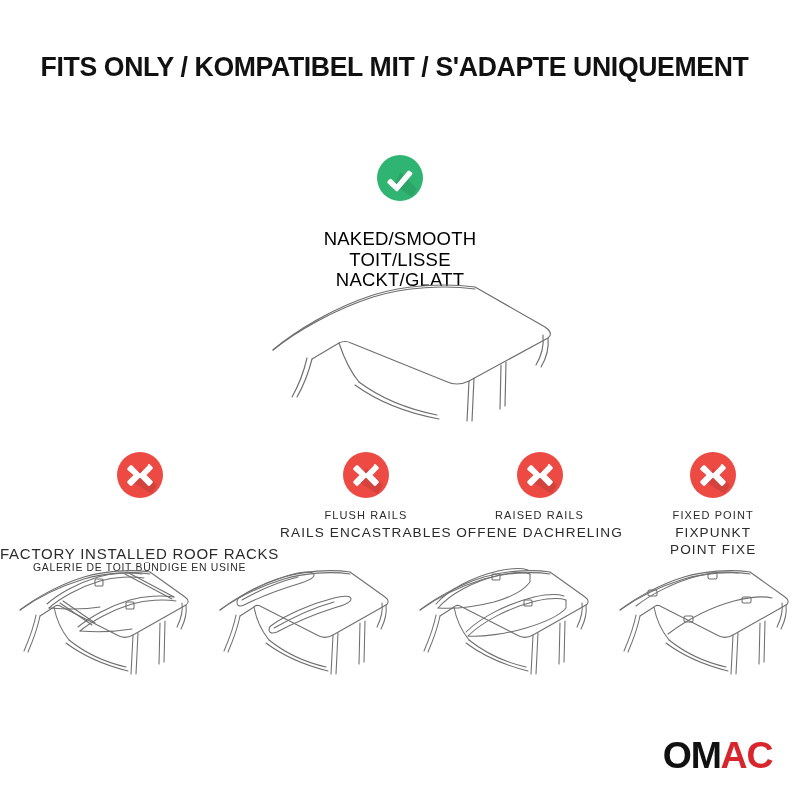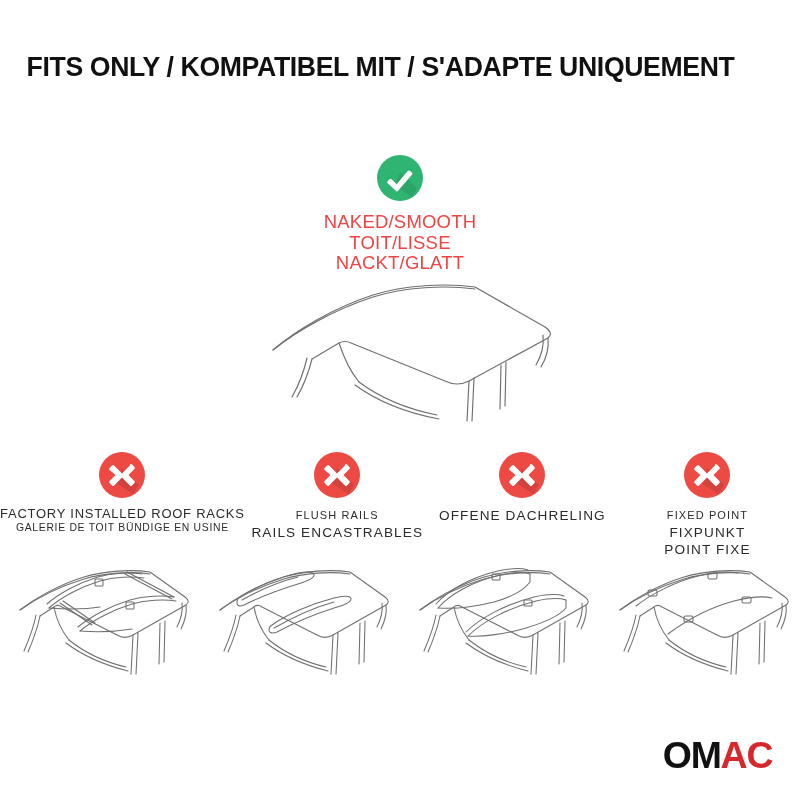--- a/index.html
+++ b/index.html
@@ -14,21 +14,21 @@
     overflow: hidden;
     font-family: "Liberation Sans", sans-serif;
     color: #1a1a1a;
     -webkit-font-smoothing: antialiased;
   }
 
   
   #title-bar {
     position: absolute;
     top: 50px;
-    left: 2px;
+    left: 16px;
     width: 716px;
     text-align: left;
   }
   #title-text {
     display: inline-block;
     font-family: "Liberation Sans", sans-serif;
     font-weight: bold;
     font-size: 28.5px;
     letter-spacing: -0.4px;
     color: #111111;
@@ -56,26 +56,26 @@
     top: 155px;
     left: 0;
     width: 800px;
     text-align: center;
   }
   #approved-icon-wrap {
     display: flex;
     justify-content: center;
   }
   #approved-label {
-    margin-top: 11px;
+    margin-top: 28px;
     font-size: 18.5px;
     line-height: 20.5px;
     letter-spacing: 0.2px;
     font-weight: normal;
-    color: #ef4444;
+    color: #000000;
   }
   #approved-label div { white-space: nowrap; }
 
   
   #roof-smooth-wrap {
     position: absolute;
     top: 275px;
     left: 255px;
     width: 320px;
     height: 150px;
@@ -106,21 +106,21 @@
     white-space: nowrap;
   }
   .excluded-label .l2,
   .excluded-label .l3,
   .excluded-label .l4 {
     display: block;
     white-space: nowrap;
   }
 
   
-  .excluded-col.narrow .excluded-label .l1 { font-size: 13px; letter-spacing: 0.75px; line-height: 14px; }
+  .excluded-col.narrow .excluded-label .l1 { font-size: 15px; letter-spacing: 0.75px; line-height: 14px; margin-top: 40px; }
   .excluded-col.narrow .excluded-label .l2,
   .excluded-col.narrow .excluded-label .l3,
   .excluded-col.narrow .excluded-label .l4 { font-size: 10.4px; letter-spacing: 0.7px; line-height: 13px; }
 
   .excluded-col.wide .excluded-label .l1 { font-size: 11px; letter-spacing: 1.1px; line-height: 17px; }
   .excluded-col.wide .excluded-label .l2,
   .excluded-col.wide .excluded-label .l3 { font-size: 13.6px; letter-spacing: 1.1px; line-height: 17px; }
 
   
   #roof-row {
@@ -233,20 +233,21 @@
   </div>
 
   <div class="excluded-col wide">
     <span class="status-icon bad">
       <svg width="46" height="46" viewBox="0 0 46 46" aria-hidden="true">
         <path d="M23 16 L40 33 L34.5 42 L17 31 Z" fill="#000000" opacity="0.10"></path>
         <path d="M30.9 13.6 L23 21.5 L15.1 13.6 a1.5 1.5 0 0 0 -2.1 0 l-2.4 2.4 a1.5 1.5 0 0 0 0 2.1 L16.5 23 l-5.9 5.9 a1.5 1.5 0 0 0 0 2.1 l2.4 2.4 a1.5 1.5 0 0 0 2.1 0 L23 25.5 l7.9 7.9 a1.5 1.5 0 0 0 2.1 0 l2.4 -2.4 a1.5 1.5 0 0 0 0 -2.1 L29.5 23 l5.9 -5.9 a1.5 1.5 0 0 0 0 -2.1 l-2.4 -2.4 a1.5 1.5 0 0 0 -2.1 0 Z" fill="#ffffff"></path>
       </svg>
     </span>
     <div class="excluded-label">
+      <span class="l1">RAISED RAILS</span>
       <span class="l2">OFFENE DACHRELING</span>
     </div>
   </div>
 
   <div class="excluded-col wide">
     <span class="status-icon bad">
       <svg width="46" height="46" viewBox="0 0 46 46" aria-hidden="true">
         <path d="M23 16 L40 33 L34.5 42 L17 31 Z" fill="#000000" opacity="0.10"></path>
         <path d="M30.9 13.6 L23 21.5 L15.1 13.6 a1.5 1.5 0 0 0 -2.1 0 l-2.4 2.4 a1.5 1.5 0 0 0 0 2.1 L16.5 23 l-5.9 5.9 a1.5 1.5 0 0 0 0 2.1 l2.4 2.4 a1.5 1.5 0 0 0 2.1 0 L23 25.5 l7.9 7.9 a1.5 1.5 0 0 0 2.1 0 l2.4 -2.4 a1.5 1.5 0 0 0 0 -2.1 L29.5 23 l5.9 -5.9 a1.5 1.5 0 0 0 0 -2.1 l-2.4 -2.4 a1.5 1.5 0 0 0 -2.1 0 Z" fill="#ffffff"></path>
       </svg>

